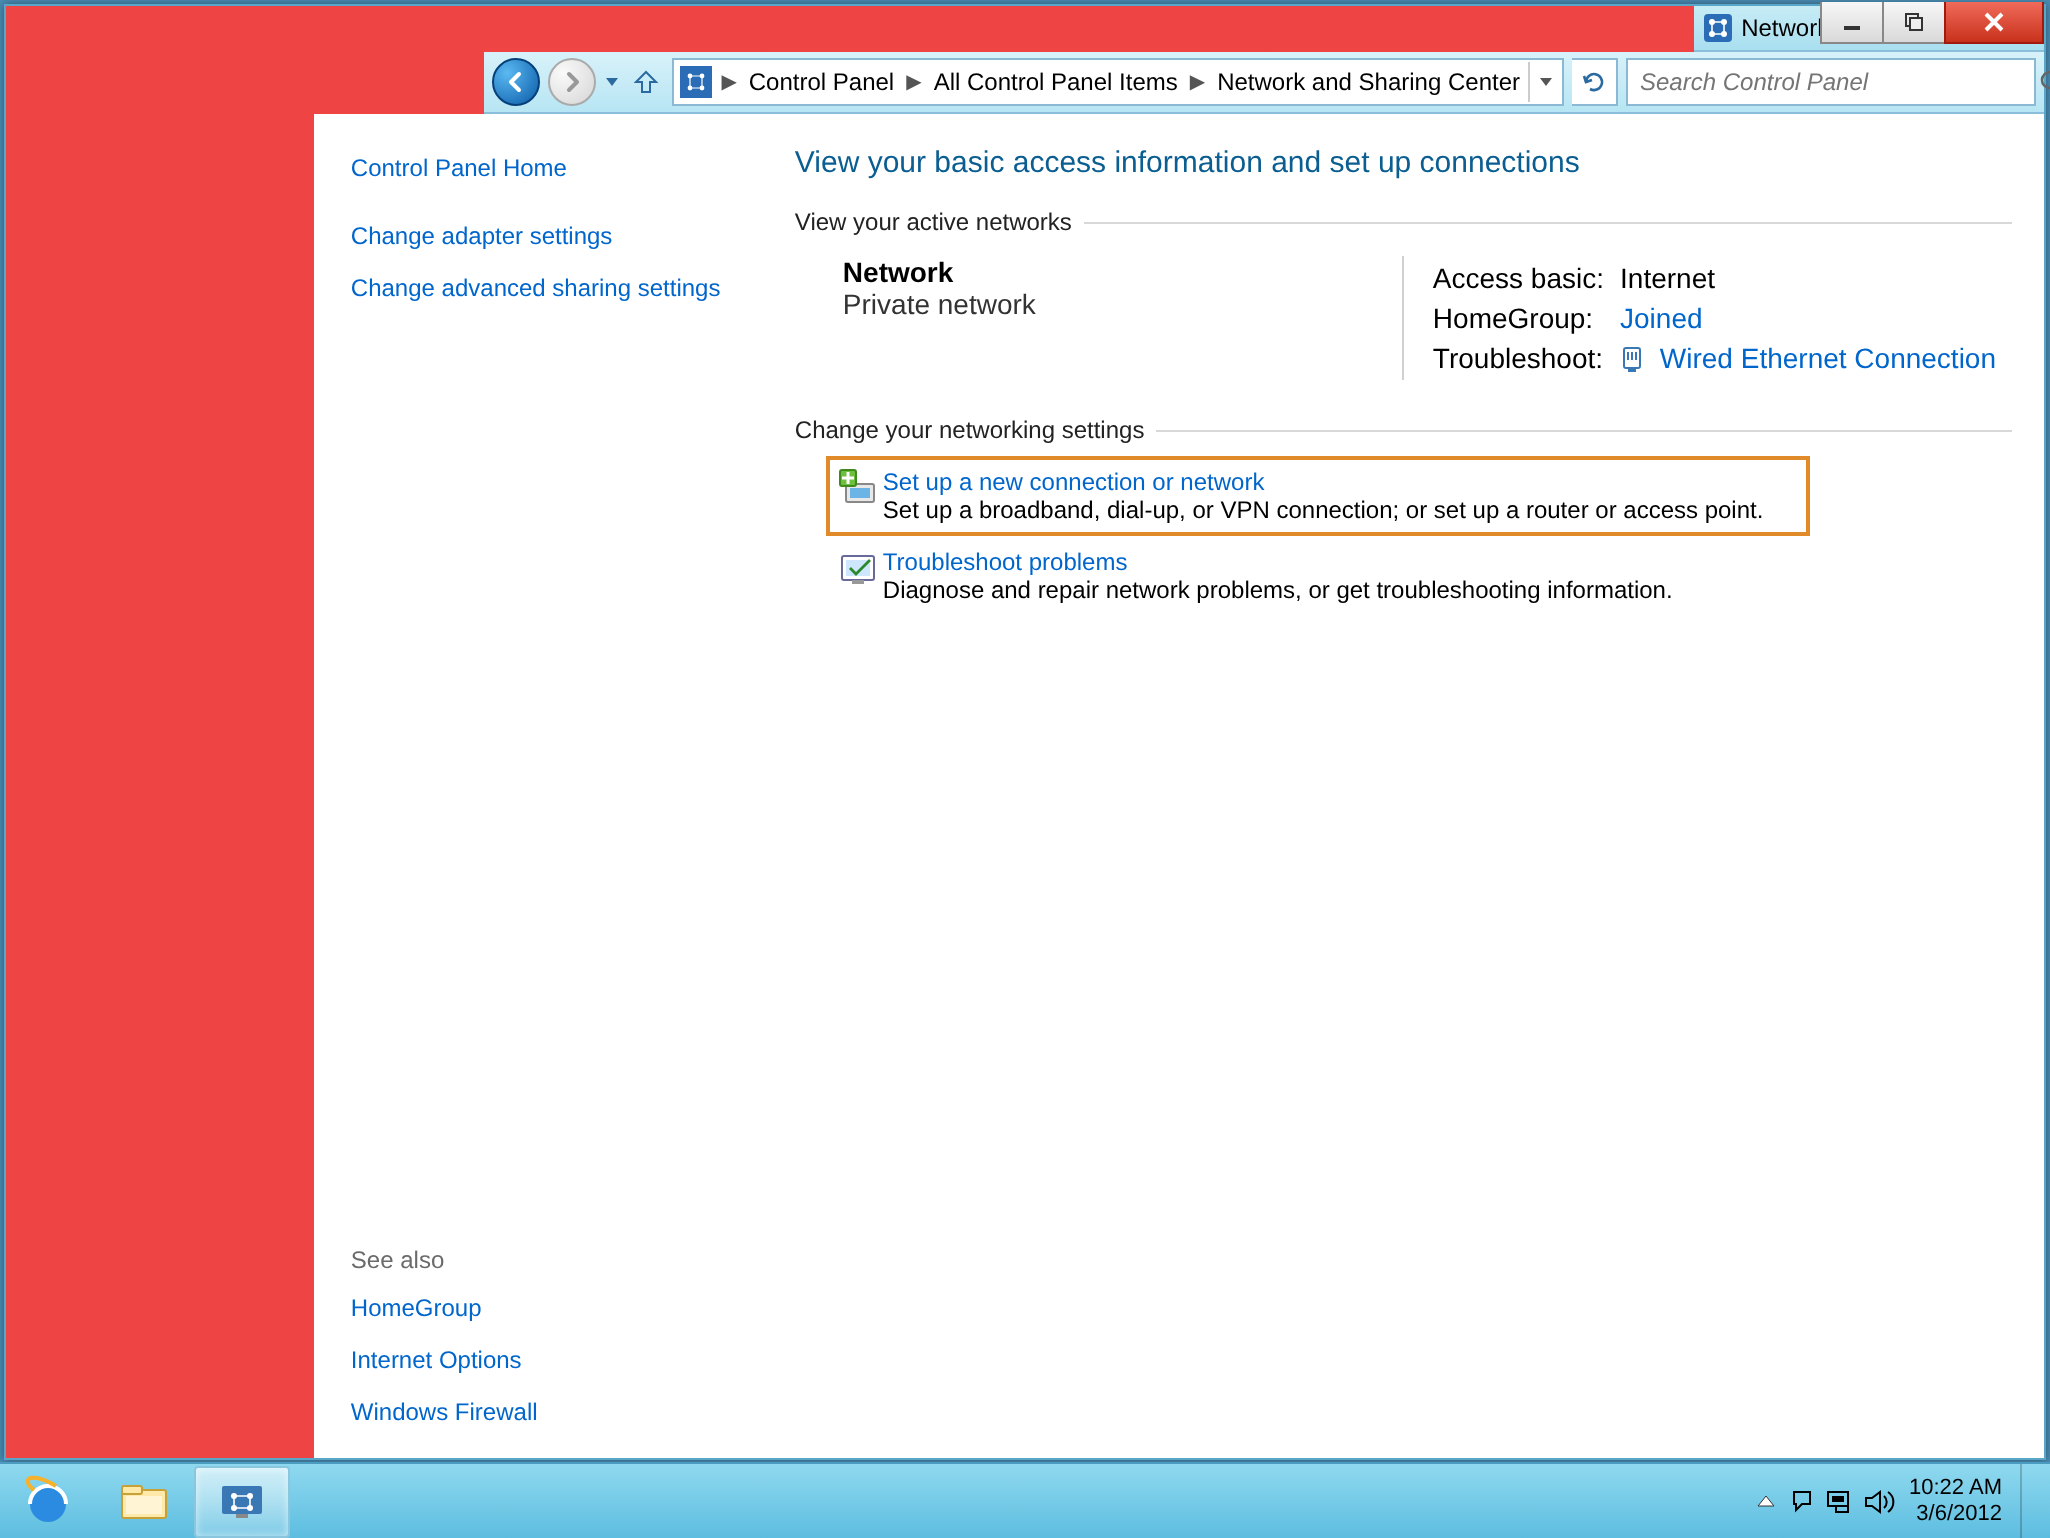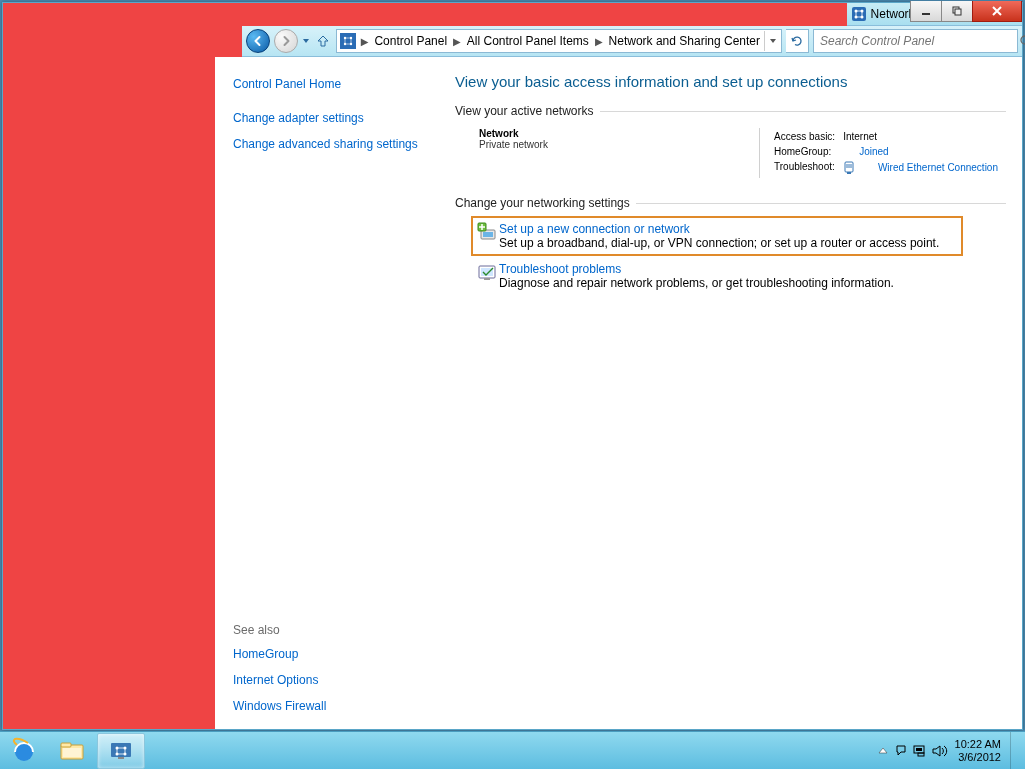--- a/index.html
+++ b/index.html
@@ -4,21 +4,21 @@
 <style>
   html, body {
     margin: 0; padding: 0;
     width: 1025px; height: 769px;
     font-family: "Segoe UI", Arial, sans-serif;
     font-size: 12px;
     background: #4a8cb3;
     overflow: hidden;
     color: #000;
   }
-  a, .link { color: #0066cc; text-decoration: none; cursor: pointer; margin-left: 16px; }
+  a, .link { color: #0066cc; text-decoration: none; cursor: pointer; }
 
   
   .window {
     position: absolute;
     left: 2px; top: 2px;
     width: 1019px; height: 726px;
     background: #ef4444;
     border: 1px solid #5aa6c8;
     box-shadow: 0 0 4px rgba(0,0,0,0.4);
     display: flex; flex-direction: column; align-items: flex-end;
@@ -133,21 +133,21 @@
   }
   .section-label {
     font-size: 12px; color: #222; margin: 0 0 2px 4px;
     display: flex; align-items: center;
   }
   .section-label .rule {
     flex: 1; height: 1px; background: #d8d8d8; margin-left: 6px;
   }
   .active-net {
     display: flex; margin: 10px 0 18px 28px;
-    font-size: 10px;
+    font-size: 14px;
   }
   .net-left { width: 280px; }
   .net-left .nname { font-weight: bold; }
   .net-left .ntype { color:#333; }
   .net-right {
     border-left: 1px solid #d0d0d0;
     padding-left: 12px;
   }
   .net-right table td { padding: 1px 6px 1px 0; vertical-align: top; }
   .ethernet-icon { display:inline-block; vertical-align:middle; margin-right:4px;}

